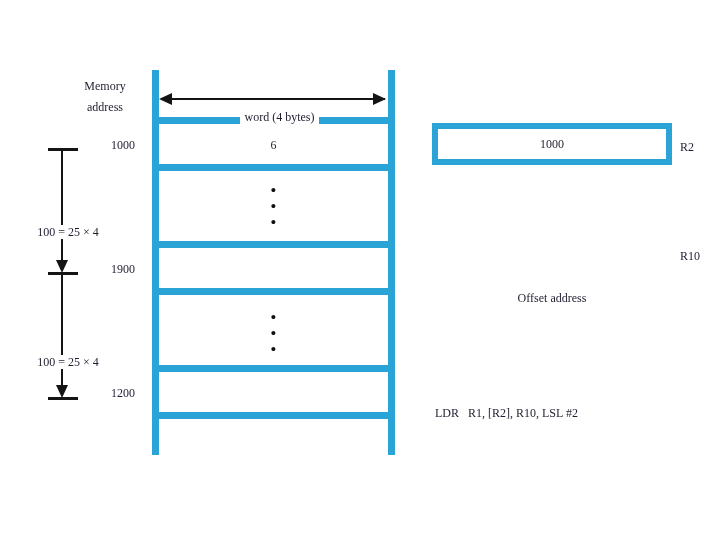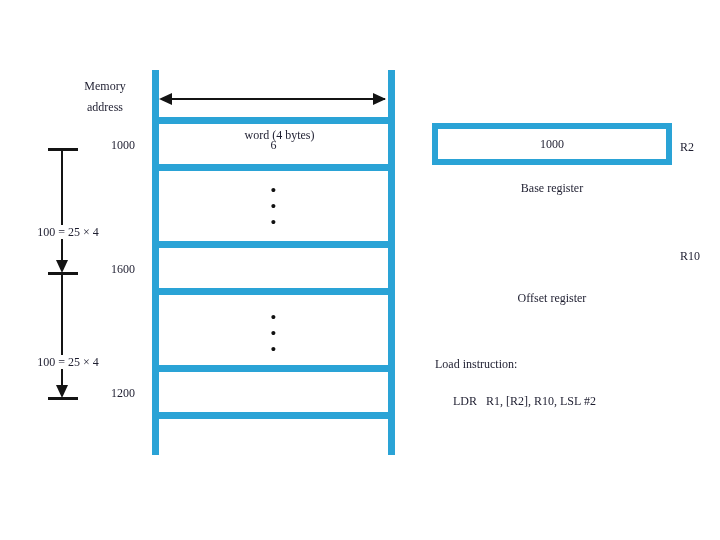--- a/index.html
+++ b/index.html
@@ -16,21 +16,21 @@
 
   
   .rail { width:7px; top:70px; height:385px; }
   .shelf { left:152px; width:243px; height:7px; }
 
   
   .arrow-line { left:163px; top:98px; width:222px; height:2px; background:var(--line); }
   .tri { width:0; height:0; }
   .tri-left  { left:159px; top:93px; border-top:6px solid transparent; border-bottom:6px solid transparent; border-right:13px solid var(--line); }
   .tri-right { left:373px; top:93px; border-top:6px solid transparent; border-bottom:6px solid transparent; border-left:13px solid var(--line); }
-  .word-label-wrap { left:152px; top:108px; width:243px; }
+  .word-label-wrap { left:152px; top:90px; width:243px; }
   .word-label-wrap span { background:#fff; padding:0 5px; }
 
   
   .tick { left:48px; width:30px; height:3px; background:var(--line); }
   .vseg { left:61px; width:2px; background:var(--line); }
   .tri-down { border-left:6px solid transparent; border-right:6px solid transparent; border-top:13px solid var(--line); left:56px; }
   .span-label { left:2px; width:120px; }
   .span-label span { background:#fff; padding:0 3px; }
 
   
@@ -66,21 +66,21 @@
   <div class="abs teal shelf" style="top:412px;"></div>
 
   <div class="abs arrow-line"></div>
   <div class="abs tri tri-left"></div>
   <div class="abs tri tri-right"></div>
   <div class="abs txt center word-label-wrap">
     <span>word (4 bytes)</span>
   </div>
 
   <div class="abs txt right addr-col" style="top:136px;">1000</div>
-  <div class="abs txt right addr-col" style="top:260px;">1600</div>
+  <div class="abs txt right addr-col" style="top:260px;">1900</div>
   <div class="abs txt right addr-col" style="top:384px;">1200</div>
 
   <div class="abs txt center col-text" style="top:136px;">6</div>
 
   <div class="abs dots" style="top:182px;">
     <span>•</span>
     <span>•</span>
     <span>•</span>
   </div>
   <div class="abs dots" style="top:309px;">
@@ -101,21 +101,19 @@
   <div class="abs tri tri-down" style="top:385px;"></div>
   <div class="abs tick" style="top:397px;"></div>
   <div class="abs txt center span-label" style="top:335px;">
     <span>100 = 25 × 4</span>
   </div>
 
   <div class="abs regbox" style="top:123px;">
     <span class="txt">1000</span>
   </div>
   <div class="abs txt regname" style="top:138px;">R2</div>
-  <div class="abs txt center caption" style="top:179px;">Base register</div>
 
   <div class="abs txt regname" style="top:247px;">R10</div>
-  <div class="abs txt center caption" style="top:289px;">Offset register</div>
+  <div class="abs txt center caption" style="top:289px;">Offset address</div>
 
-  <div class="abs txt" style="left:435px;top:355px;">Load instruction:</div>
-  <div class="abs txt" style="left:435px;top:392px;margin-left:18px;">LDR   R1, [R2], R10, LSL #2</div>
+  <div class="abs txt" style="left:435px;top:404px;">LDR   R1, [R2], R10, LSL #2</div>
 
 </div>
 
 </body></html>

